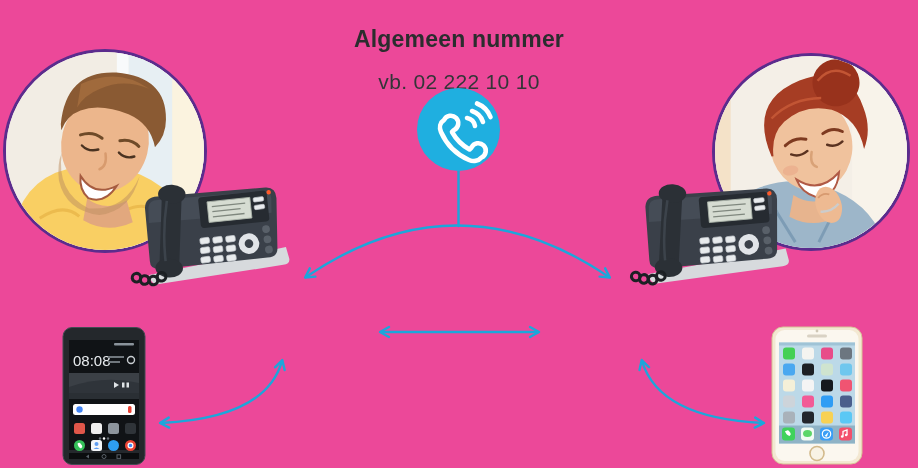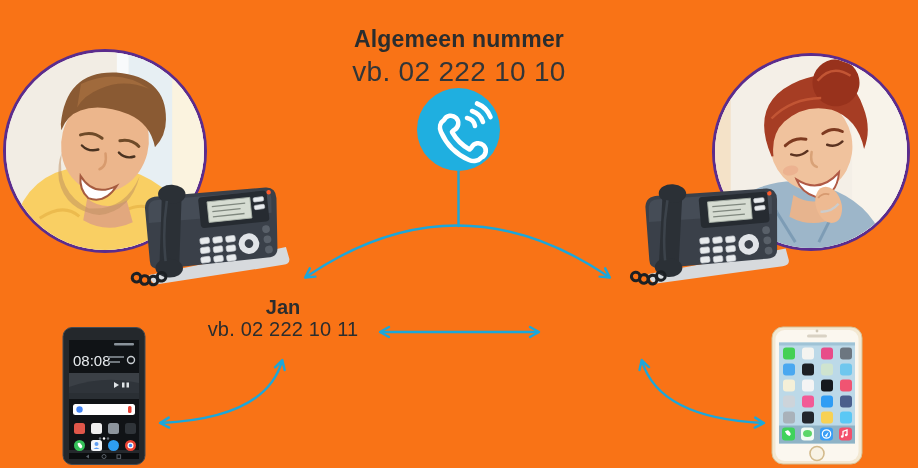--- a/index.html
+++ b/index.html
@@ -1,28 +1,28 @@
 <!DOCTYPE html>
 <html><head>
 <meta charset="utf-8">
 <style>
   html,body{margin:0;padding:0;background:#fff;}
   #stage{
-    position:relative;width:918px;height:468px;background:#f97316;
+    position:relative;width:918px;height:468px;background:#ec4899;
     font-family:"Liberation Sans",sans-serif;overflow:hidden;
   }
   
   .photo{position:absolute;border-radius:50%;border:3px solid #5b2c8d;overflow:hidden;background:#f2ede4;}
   .photo-left{left:3px;top:49px;width:198px;height:198px;}
   .photo-right{left:712px;top:53px;width:192px;height:192px;}
   .photo svg{display:block;width:100%;height:100%;}
   
   .hdr{position:absolute;left:0;right:0;top:26px;text-align:center;color:#2b2d2e;}
   .hdr-title{font-size:23px;font-weight:bold;letter-spacing:.2px;}
-  .hdr-sub{font-size:28px;margin-top:3px;letter-spacing:.3px;color:#333638;}
+  .hdr-sub{font-size:21px;margin-top:17px;letter-spacing:.3px;color:#333638;}
   
   .badge{position:absolute;left:417px;top:88px;width:83px;height:83px;border-radius:50%;
          background:#1fafe0;display:flex;align-items:center;justify-content:center;}
   .badge svg{display:block;width:100%;height:100%;}
   
   #connectors{position:absolute;left:0;top:0;width:918px;height:468px;pointer-events:none;}
   
   .plabel{position:absolute;transform:translateX(-50%);text-align:center;color:#2b2d2e;white-space:nowrap;}
   .plabel-jan{left:283px;top:296px;}
   .plabel-inge{left:634px;top:296px;}
@@ -240,24 +240,20 @@
     <svg viewBox="0 0 83 83">
       <g fill="none" stroke="#ffffff" stroke-width="4.6" stroke-linecap="round" stroke-linejoin="round">
         <path d="M 27 32 a 7.5 7.5 0 1 1 10 10 l -2 2 c 4.5 8 9.5 13 17.5 17.5 l 2 -2 a 7.5 7.5 0 1 1 10 10 c -3 3.5 -8 4.5 -12.5 2.5 c -12.5 -5.5 -22.5 -15.5 -28 -28 c -2 -4.5 -1 -9.5 3 -12 z"></path>
         <path d="M 50 30 A 10 10 0 0 1 58 38"></path>
         <path d="M 55 23 A 17 17 0 0 1 66 34"></path>
         <path d="M 60 15.5 A 24 24 0 0 1 73.5 29"></path>
       </g>
     </svg>
   </div>
 
-  <div class="plabel plabel-jan">
-    <div class="plabel-name">Jan</div>
-    <div class="plabel-num">vb. 02 222 10 11</div>
-  </div>
 
 
   <svg class="mobile mobile-left" viewBox="0 0 84 138">
     <rect x="1" y="0.5" width="82" height="137" rx="9" fill="#24282c" stroke="#434b53"></rect>
     <rect x="7" y="13" width="70" height="110" fill="#101316"></rect>
     <rect x="52" y="16" width="20" height="2.5" rx="1" fill="#8a939b"></rect>
     <text x="11" y="39" font-size="15" fill="#e8ecef" font-family="Liberation Sans, sans-serif">08:08</text>
     <rect x="46" y="29" width="16" height="2" fill="#70777d"></rect>
     <rect x="46" y="34" width="12" height="2" fill="#70777d"></rect>
     <circle cx="69" cy="33" r="3.5" fill="none" stroke="#c9ced2" stroke-width="1.4"></circle>

